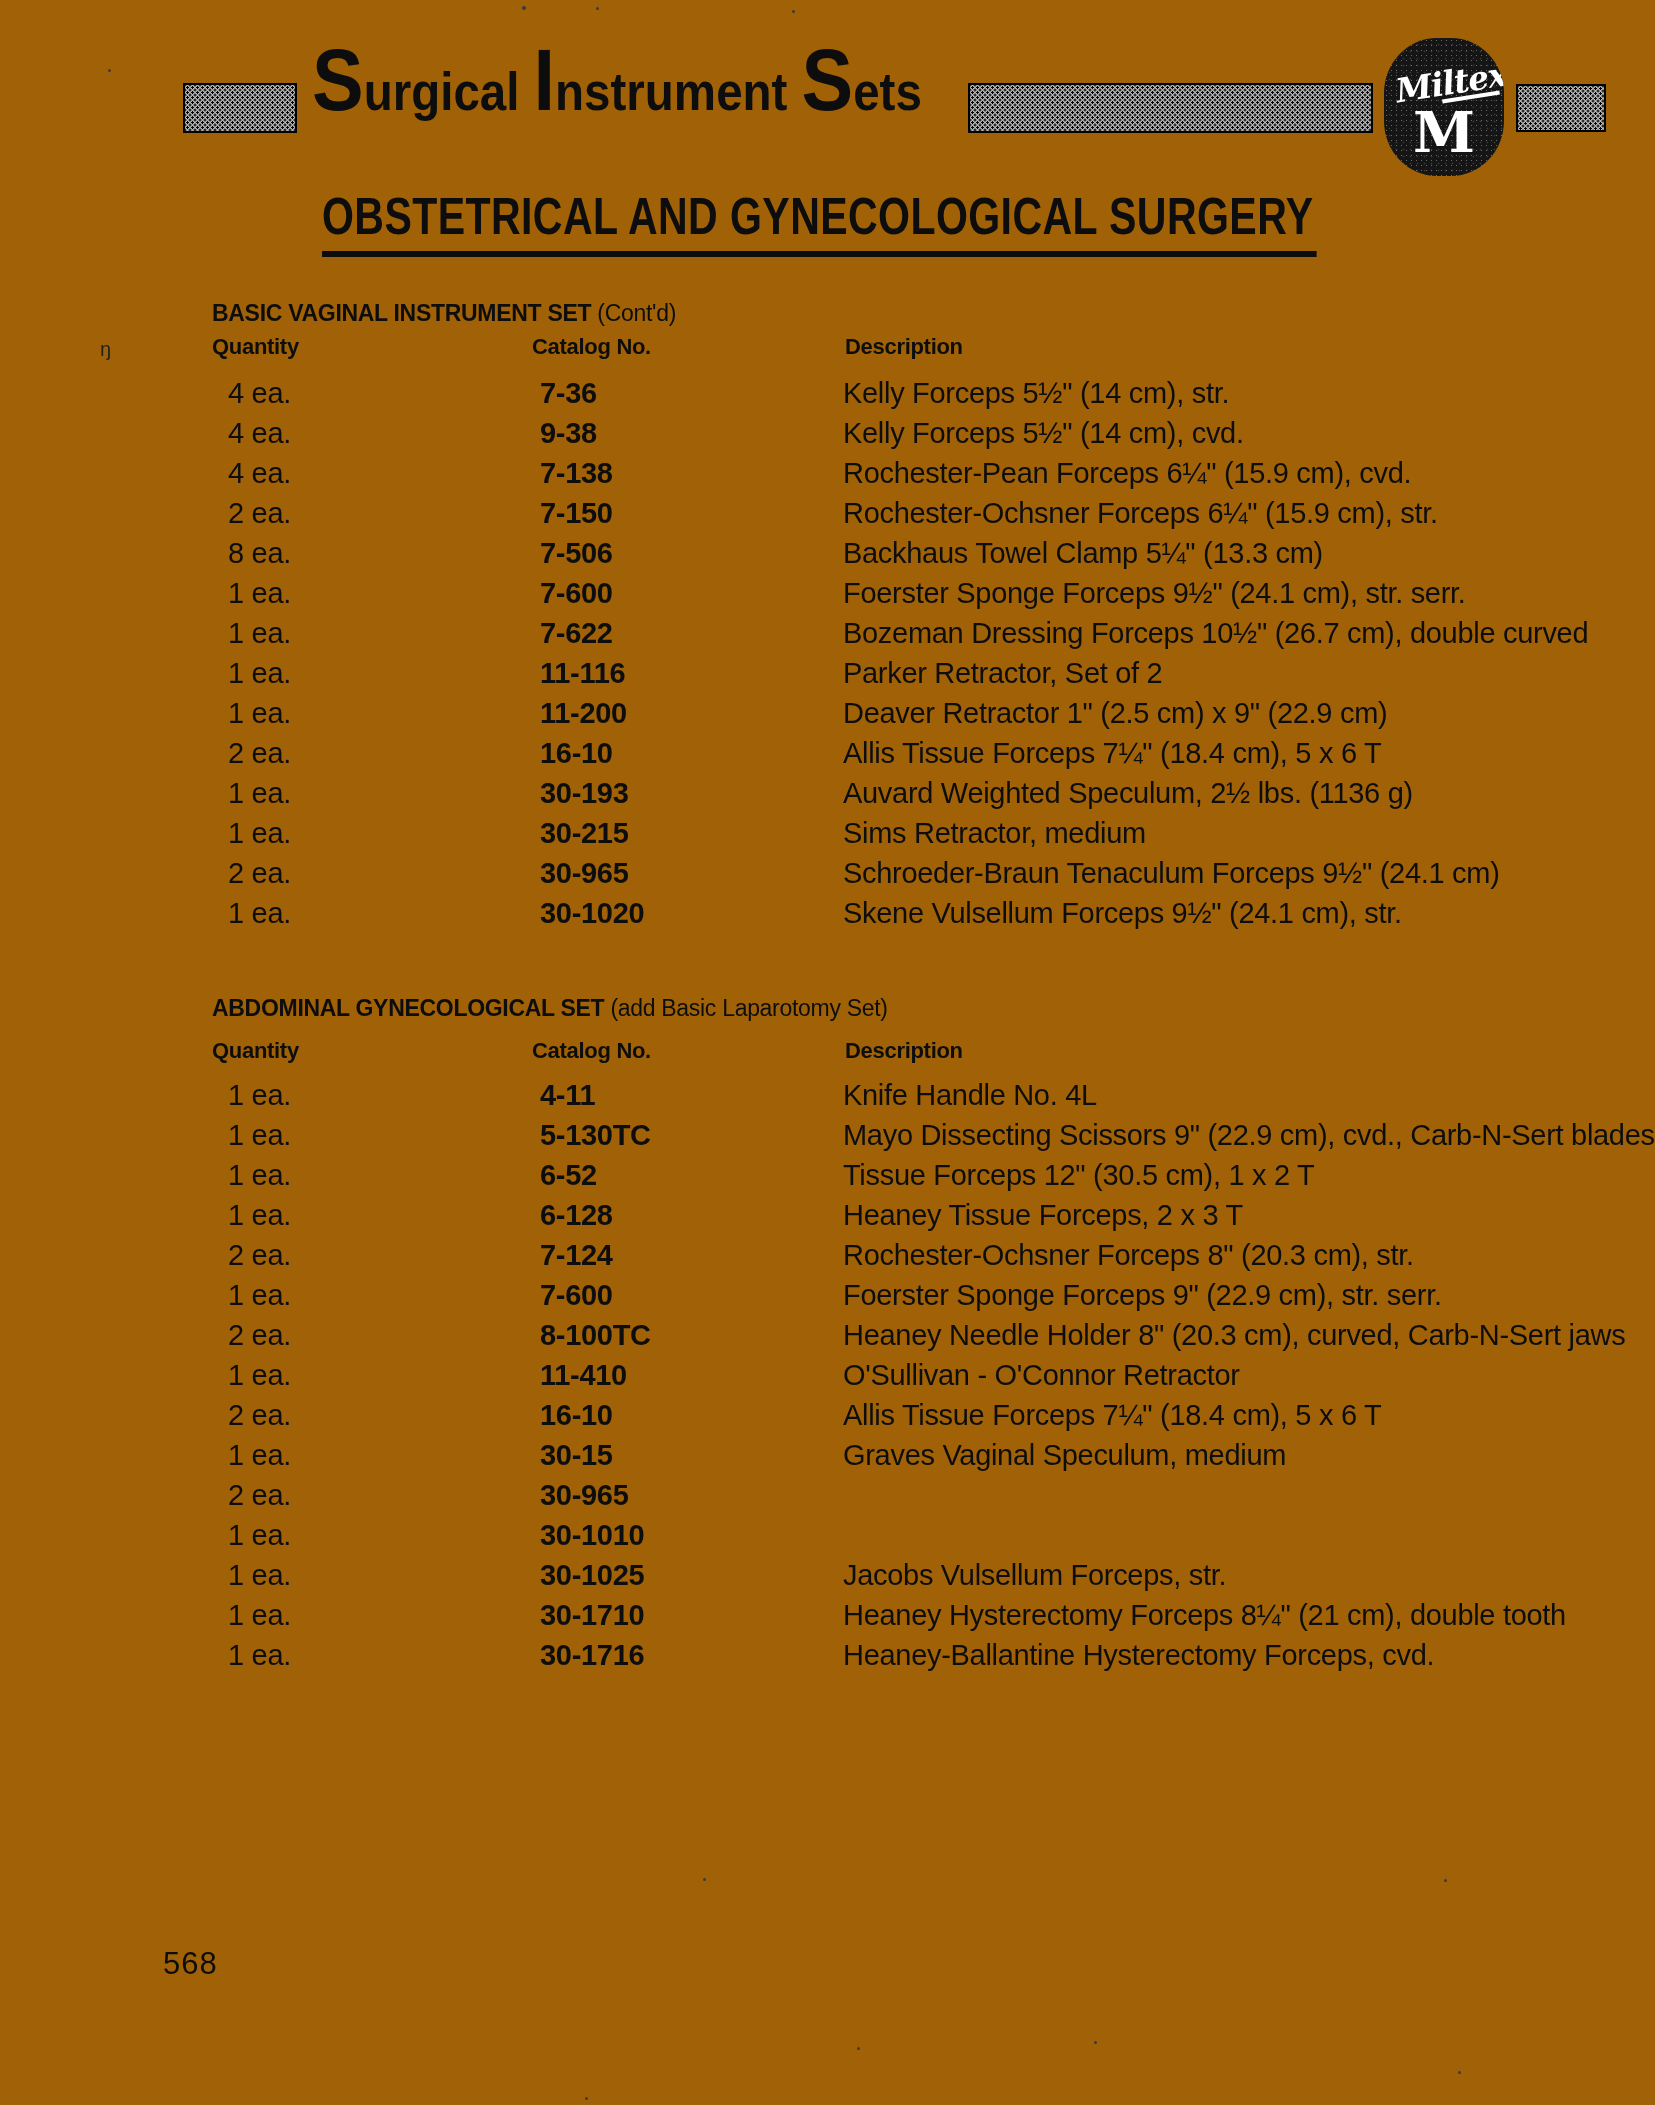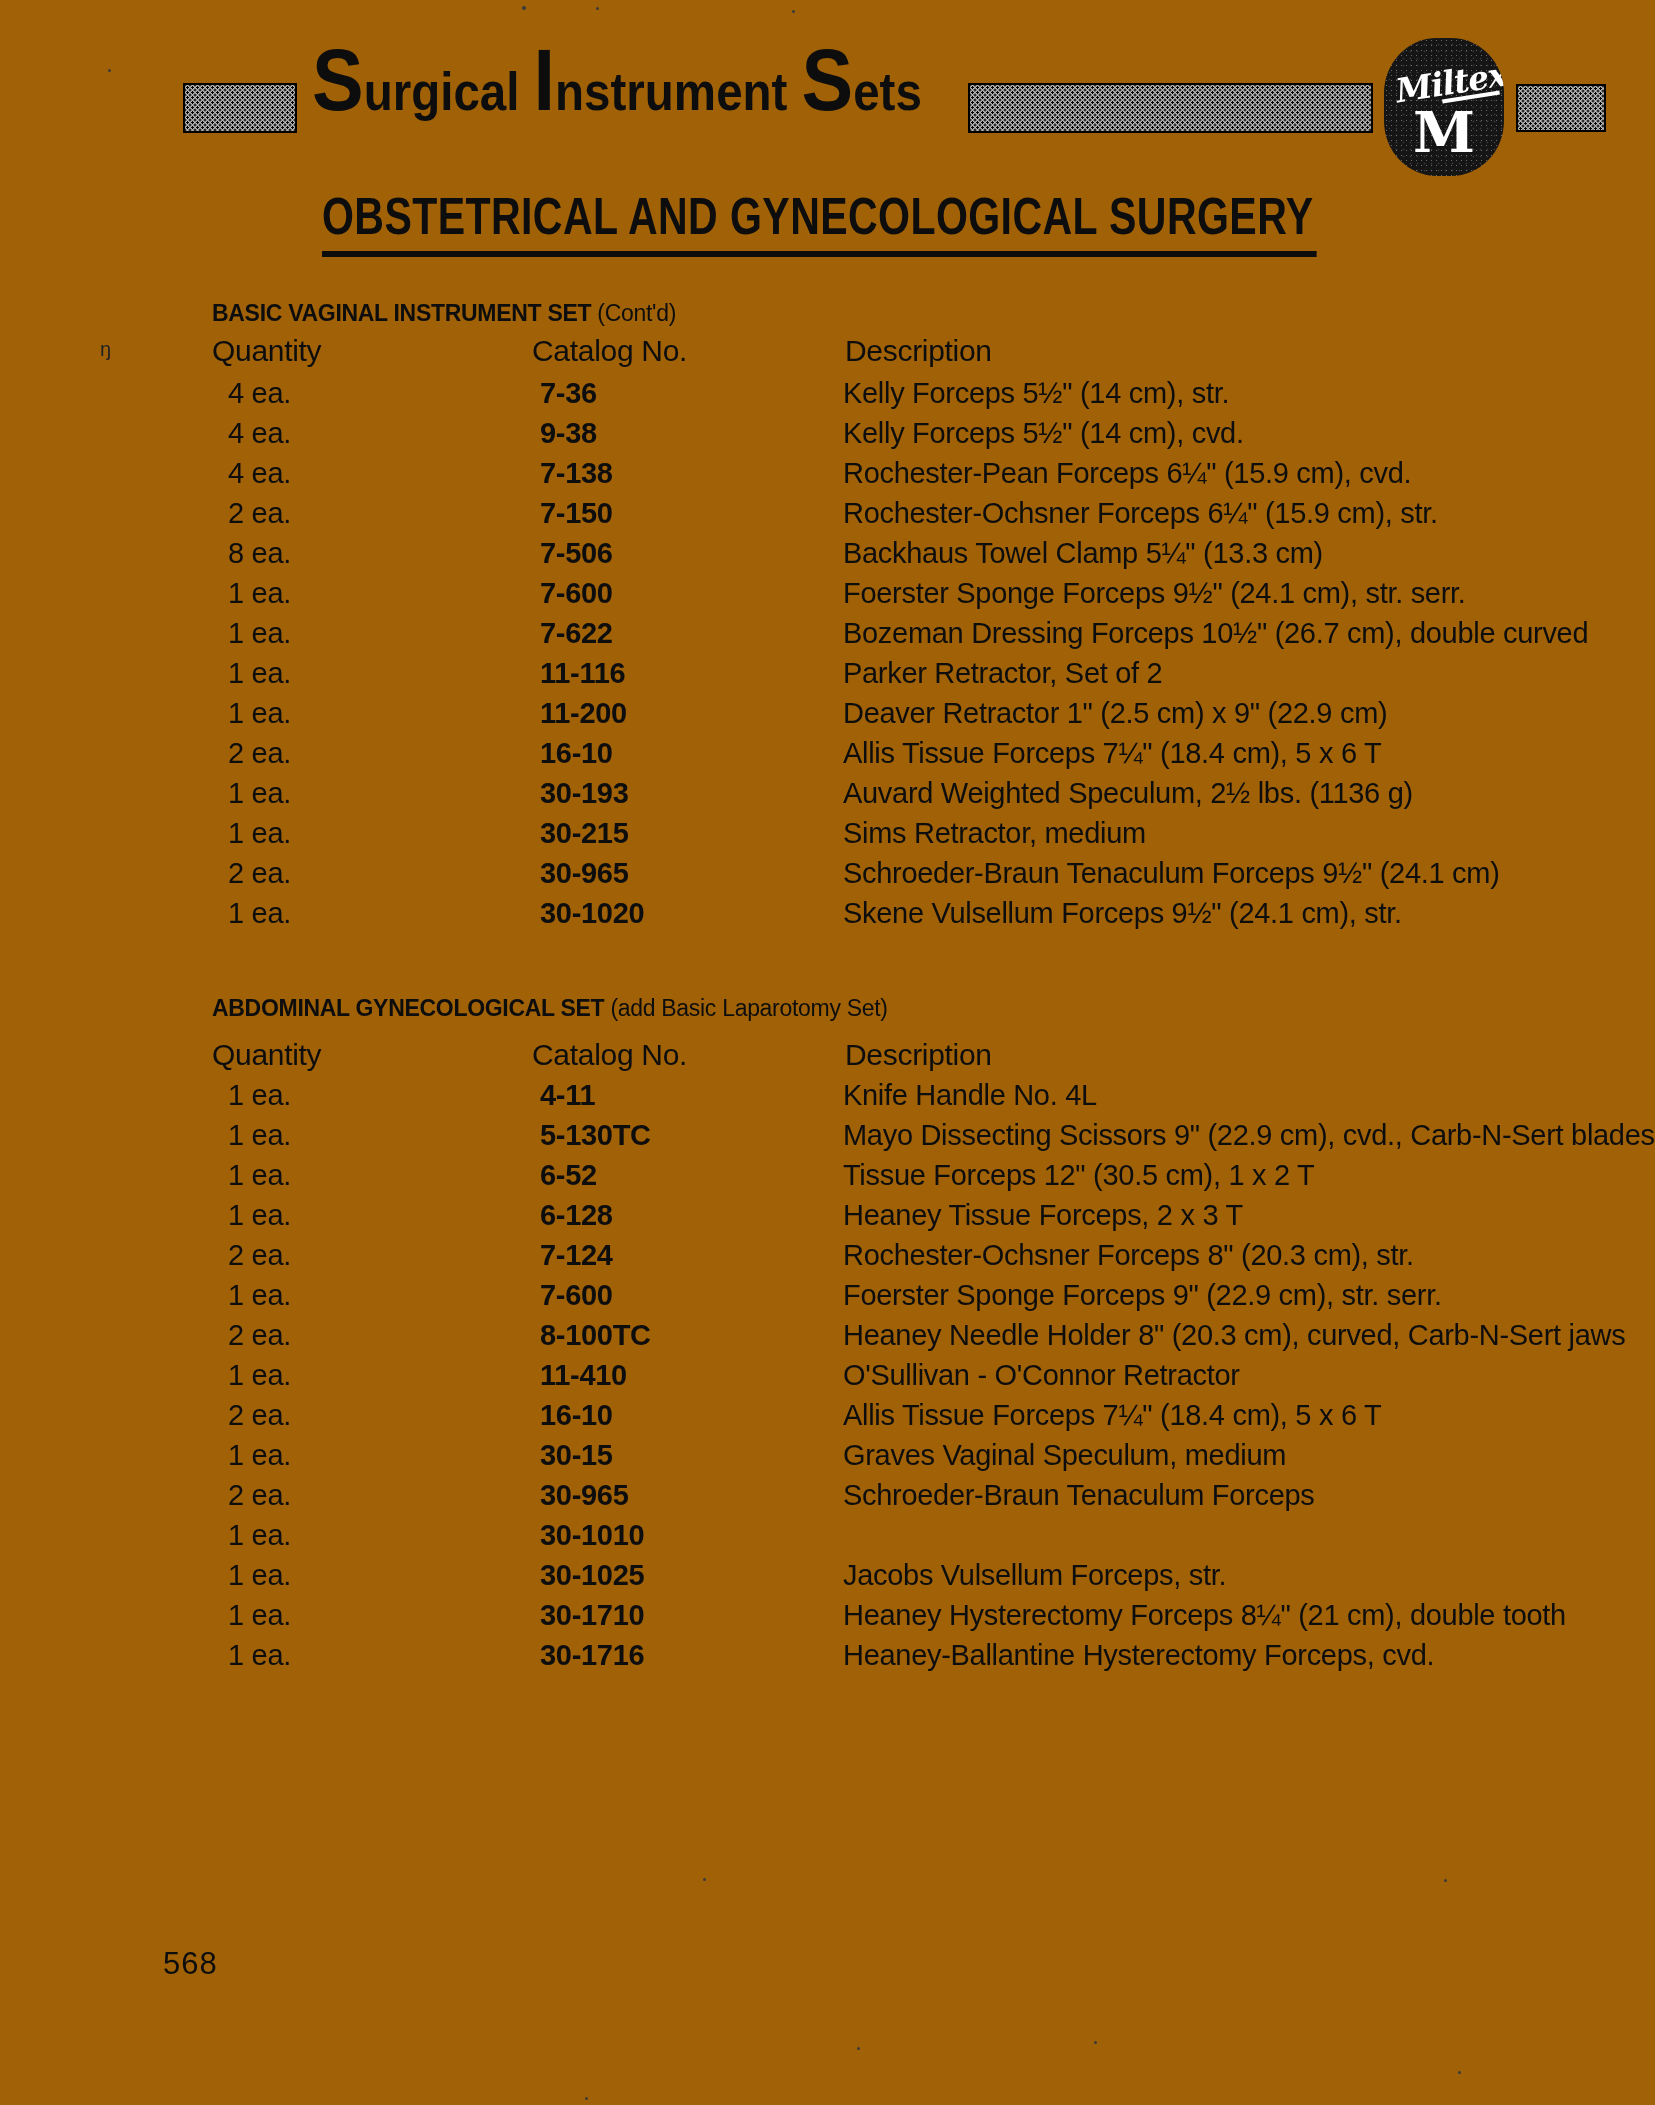--- a/index.html
+++ b/index.html
@@ -52,21 +52,21 @@
   .doc-title {
     position:absolute; left:322px; top:186px; white-space:nowrap;
     font-size:52px; font-weight:bold; letter-spacing:0.5px;
     transform:scaleX(0.79); transform-origin:left top;
     border-bottom:6px solid #0d0d0d; padding:0 4px 5px 0;
   }
   
   .section { position:absolute; left:212px; width:1410px; }
   .sec-title { position:absolute; left:0; top:0; font-size:23px; font-weight:bold; white-space:nowrap; letter-spacing:-0.3px; }
   .sec-title .suffix { font-weight:normal; }
-  .col-head { position:absolute; font-size:30px; font-weight:normal; white-space:nowrap; letter-spacing:-0.3px; }
+  .col-head { position:absolute; font-size:22px; font-weight:bold; white-space:nowrap; letter-spacing:-0.3px; }
   .head-qty { left:0; } .head-cat { left:320px; } .head-desc { left:633px; }
   .t-row { position:absolute; left:0; width:100%; height:40px; }
   .row-cell { position:absolute; top:0; font-size:29px; white-space:nowrap; letter-spacing:-0.3px; }
   .cell-qty { left:16px; }
   .cell-cat { left:328px; font-weight:bold; }
   .cell-desc { left:631px; }
   
   .page-number { position:absolute; left:163px; top:1946px; font-size:31px; letter-spacing:1px; }
   .margin-artifact { position:absolute; left:100px; top:338px; font-size:20px; color:#222; }
   .speck { position:absolute; width:4px; height:4px; background:#3a3a3a; border-radius:50%; }
@@ -216,21 +216,20 @@
         <span class="row-cell cell-desc">Allis Tissue Forceps 7¼" (18.4 cm), 5 x 6 T</span>
       </div>
       <div class="t-row" style="top: 444px;">
         <span class="row-cell cell-qty">1 ea.</span>
         <span class="row-cell cell-cat">30-15</span>
         <span class="row-cell cell-desc">Graves Vaginal Speculum, medium</span>
       </div>
       <div class="t-row" style="top: 484px;">
         <span class="row-cell cell-qty">2 ea.</span>
         <span class="row-cell cell-cat">30-965</span>
-        <span class="row-cell cell-desc">Schroeder-Braun Tenaculum Forceps</span>
       </div>
       <div class="t-row" style="top: 524px;">
         <span class="row-cell cell-qty">1 ea.</span>
         <span class="row-cell cell-cat">30-1010</span>
       </div>
       <div class="t-row" style="top: 564px;">
         <span class="row-cell cell-qty">1 ea.</span>
         <span class="row-cell cell-cat">30-1025</span>
         <span class="row-cell cell-desc">Jacobs Vulsellum Forceps, str.</span>
       </div>

